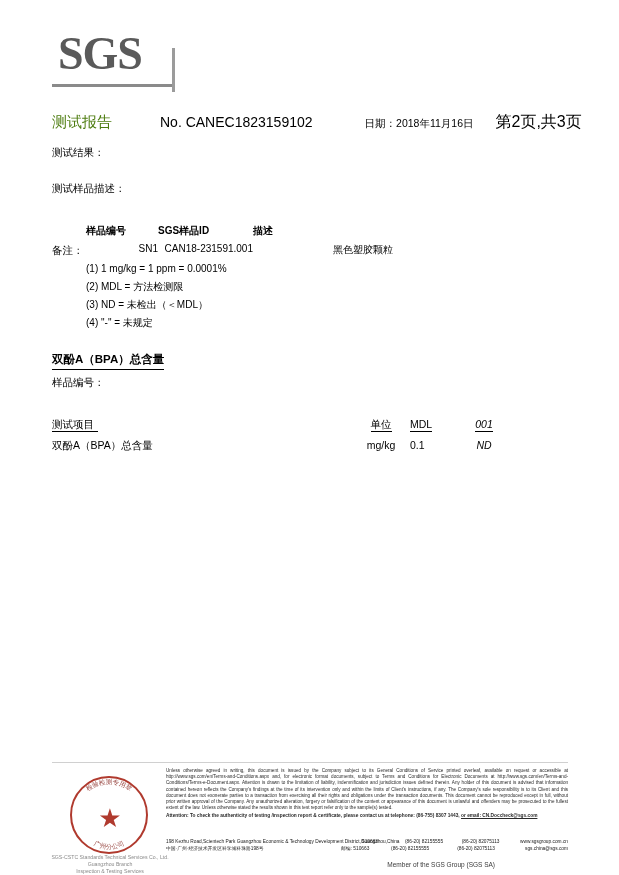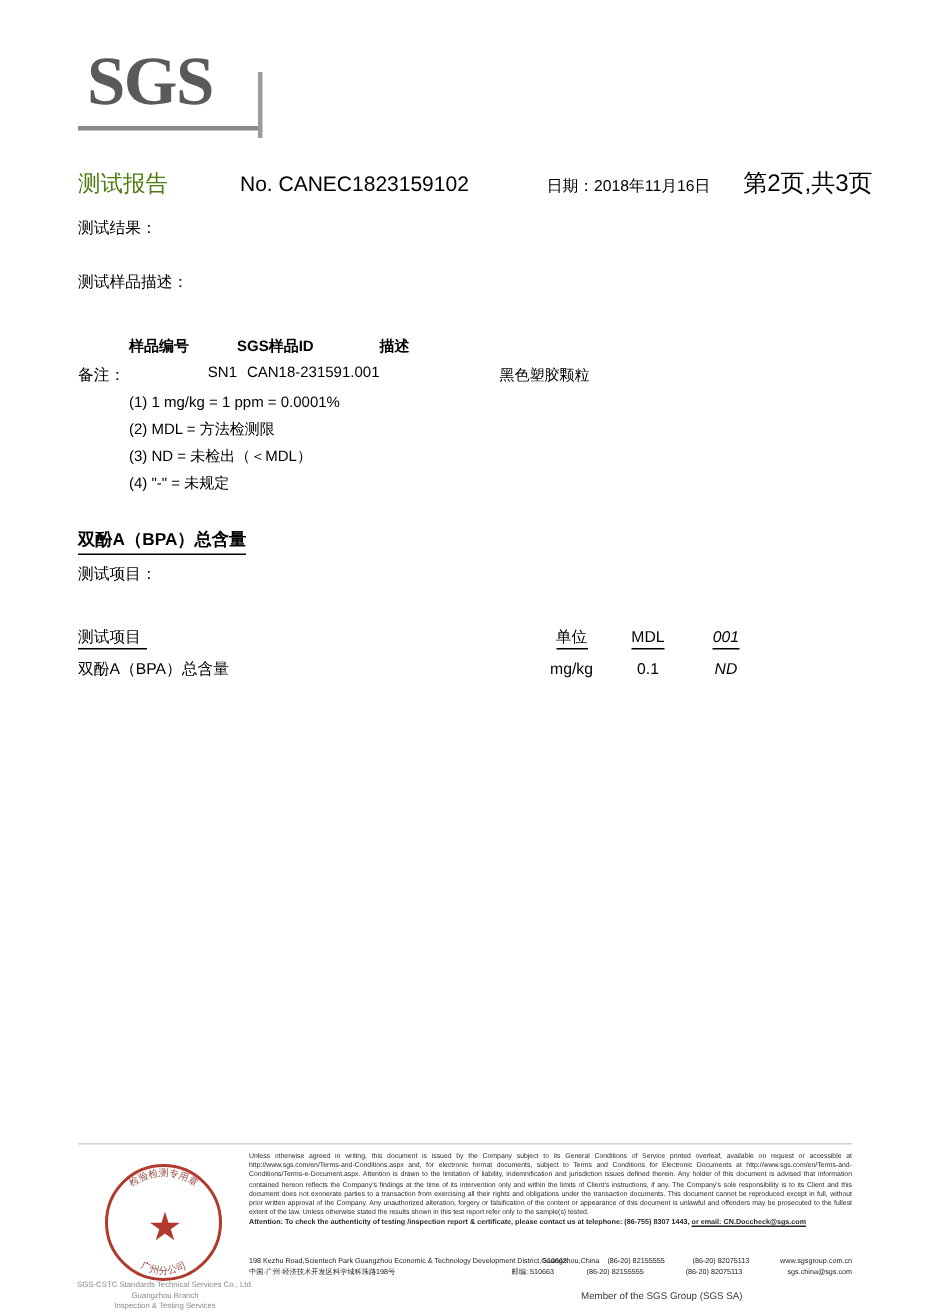--- a/index.html
+++ b/index.html
@@ -176,21 +176,21 @@
     align-items: baseline;
     padding-bottom: 3px;
   }
   .res-row {
     display: flex;
     align-items: baseline;
     padding-top: 4px;
   }
   .rc-item  { width: 300px; }
   .rc-unit  { width: 58px; text-align: center; }
-  .rc-mdl   { width: 44px; text-align: center; }
+  .rc-mdl   { width: 44px; text-align: left; }
   .rc-001   { width: 60px; text-align: center; font-style: italic; }
   .res-head .rc-item span,
   .res-head .rc-unit span,
   .res-head .rc-mdl span,
   .res-head .rc-001 span {
     border-bottom: 1px solid #000;
     padding-bottom: 1px;
   }
   .res-head .rc-item span { padding-right: 4px; }
 
@@ -339,21 +339,21 @@
   <div class="blk notes-label">备注：</div>
   <div class="notes-list">
     <div>(1) 1 mg/kg = 1 ppm = 0.0001%</div>
     <div>(2) MDL = 方法检测限</div>
     <div>(3) ND = 未检出（＜MDL）</div>
     <div>(4) "-" = 未规定</div>
   </div>
 
   <div class="section-heading">双酚A（BPA）总含量</div>
 
-  <div class="method-label">测试项目：</div>
+  <div class="method-label">样品编号：</div>
 
   <div class="res-table">
     <div class="res-head">
       <div class="rc-item"><span>测试项目</span></div>
       <div class="rc-unit"><span>单位</span></div>
       <div class="rc-mdl"><span>MDL</span></div>
       <div class="rc-001"><span>001</span></div>
     </div>
     <div class="res-row">
       <div class="rc-item">双酚A（BPA）总含量</div>

